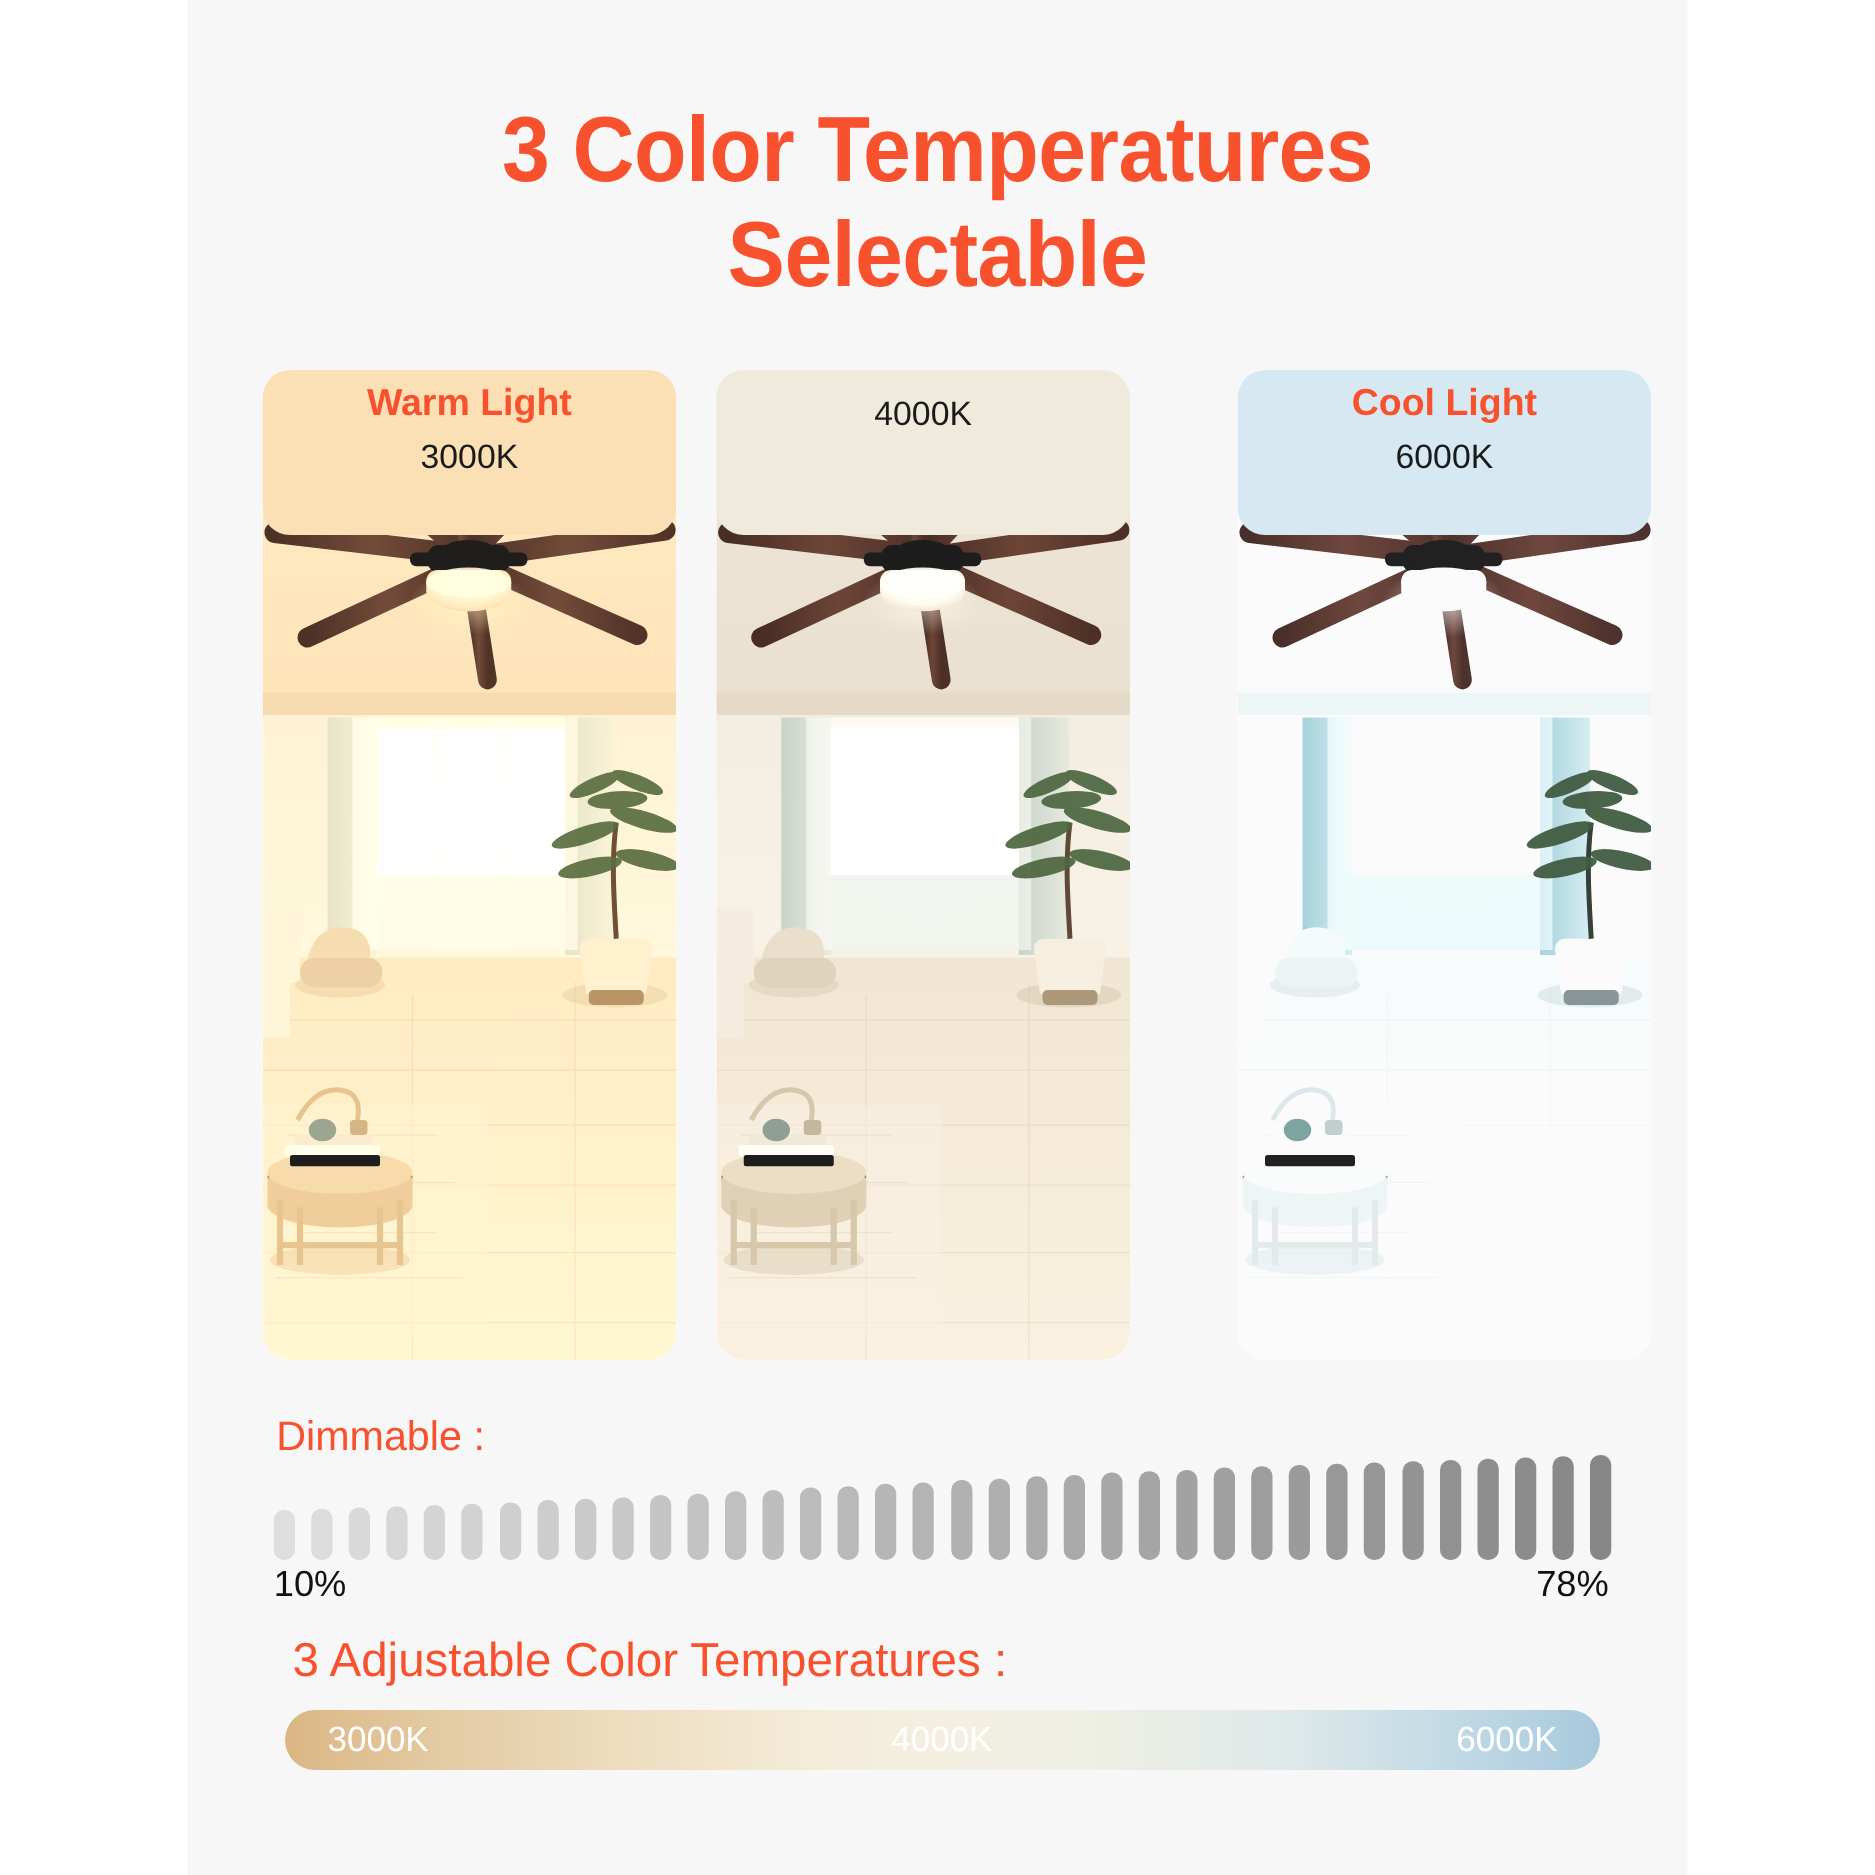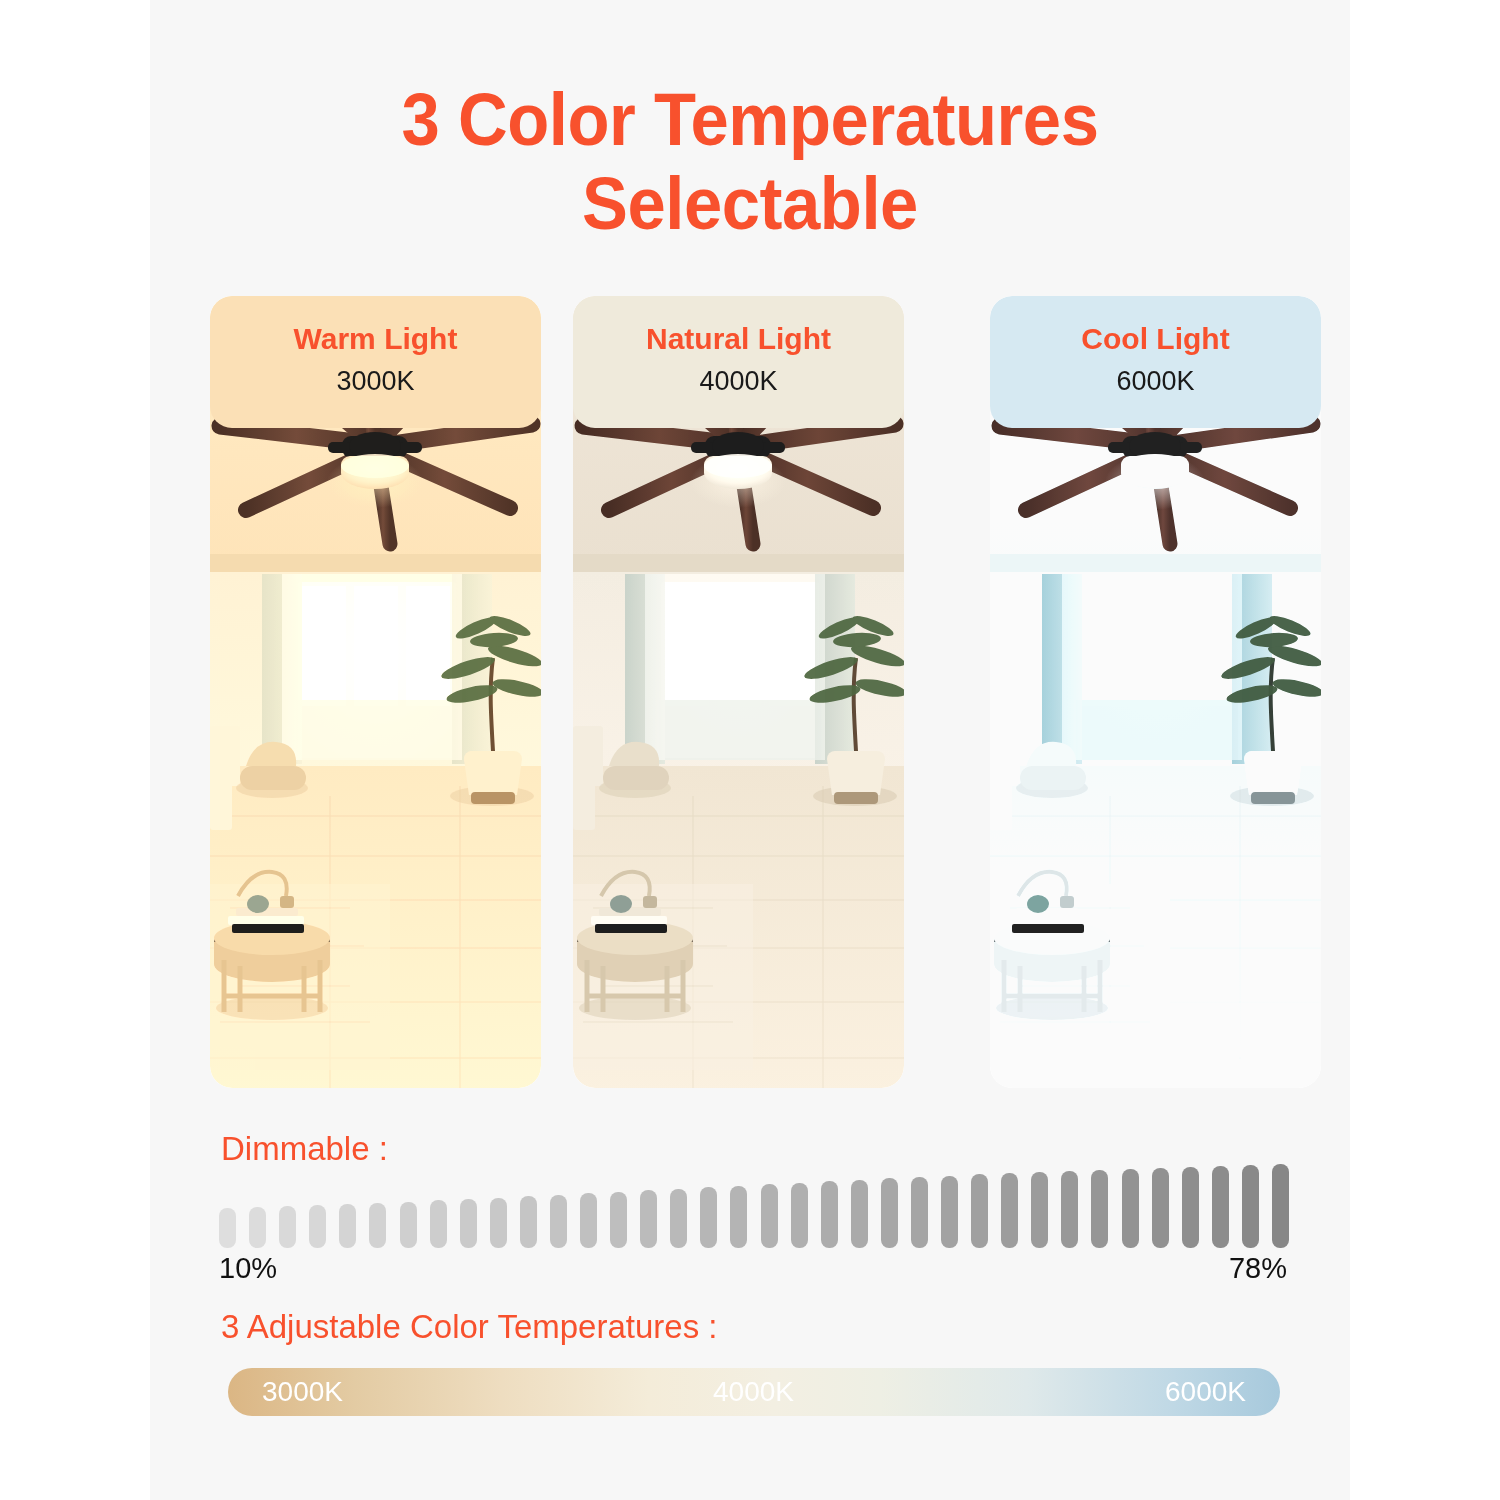--- a/index.html
+++ b/index.html
@@ -63,21 +63,21 @@
 
   .card-head {
     position: absolute;
     left: 0; top: 0;
     width: 100%;
     height: 132px;
     border-radius: 22px;
     z-index: 3;
     text-align: center;
     box-sizing: border-box;
-    padding-top: 26px;
+    padding-top: 10px;
   }
   .card-title {
     color: #f8512d;
     font-weight: bold;
     font-size: 30px;
     letter-spacing: 0px;
     font-family: "Liberation Sans Narrow", "Liberation Sans", sans-serif;
   }
   .card-kelvin {
     margin-top: 10px;
@@ -135,24 +135,24 @@
     right: 213px;
     top: 1252px;
     color: #111111;
     font-size: 29px;
     font-family: "Liberation Sans Narrow", "Liberation Sans", sans-serif;
   }
 
   
   #cct-label {
     position: absolute;
-    left: 221px;
+    left: 234px;
     top: 1308px;
     color: #f8512d;
-    font-size: 33px;
+    font-size: 38px;
     font-family: "Liberation Sans Narrow", "Liberation Sans", sans-serif;
   }
   #cct-bar {
     position: absolute;
     left: 228px;
     top: 1368px;
     width: 1052px;
     height: 48px;
     border-radius: 24px;
     background: linear-gradient(to right,
@@ -465,21 +465,20 @@
               <ellipse cx="165" cy="150" rx="26" ry="14"></ellipse>
             </g>
             <ellipse cx="165" cy="186" rx="48" ry="26" fill="url(#glowN)"></ellipse>
             <path d="M140 160 h50 a9 9 0 0 1 9 9 v8 a34 16 0 0 1 -68 0 v-8 a9 9 0 0 1 9 -9 z" fill="url(#domeN)"></path>
             <ellipse cx="165" cy="170" rx="34" ry="12" fill="#fffdf6" opacity="0.9"></ellipse>
           </g>
         </g>
       </svg>
     </div>
     <div class="card-head" style="background:#efeadb">
-      <div class="card-title">Natural Light</div>
       <div class="card-kelvin">4000K</div>
     </div>
   </div>
 
   <div class="card" id="card-cool">
     <div class="scene">
       <svg viewBox="0 0 331 792" xmlns="http://www.w3.org/2000/svg">
         <defs>
           <linearGradient id="ceilC" x1="0" y1="0" x2="0" y2="1">
             <stop offset="0%" stop-color="#f4f7f8"></stop>

